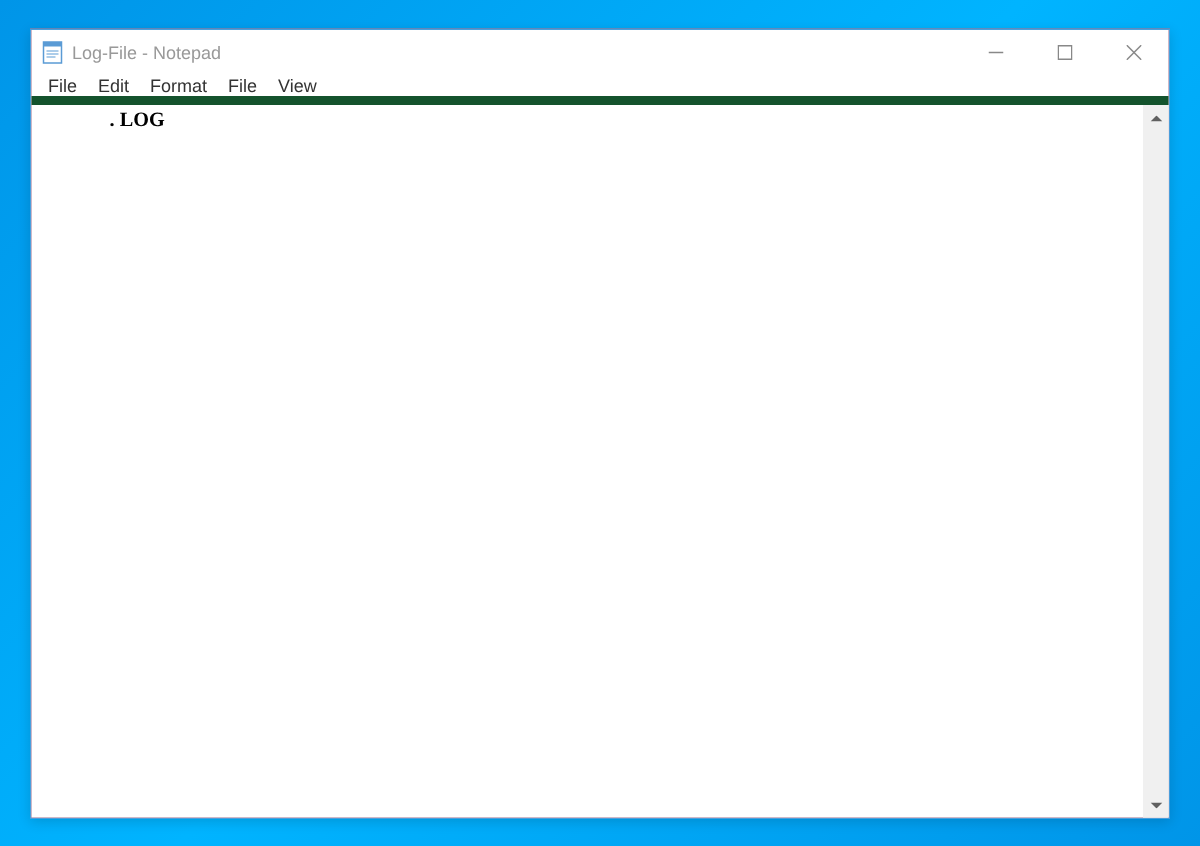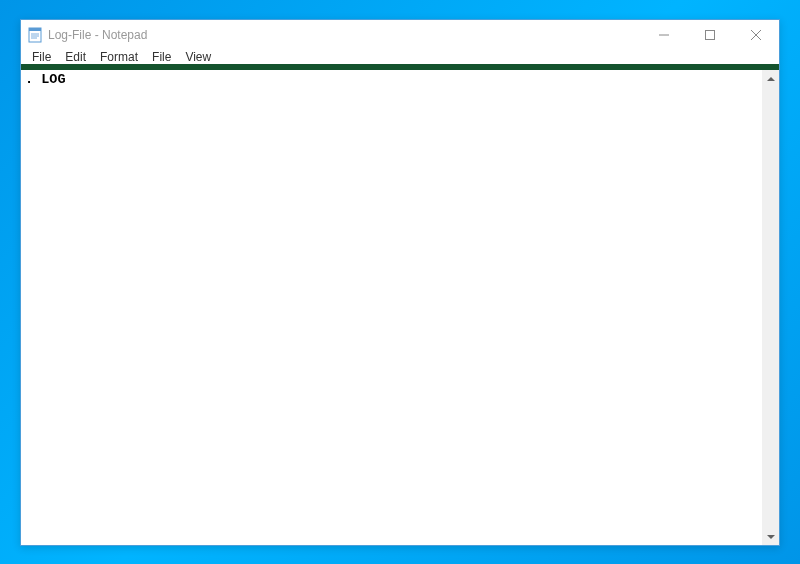--- a/index.html
+++ b/index.html
@@ -75,29 +75,30 @@
     }
     .editor-wrap {
       flex: 1;
       display: flex;
       position: relative;
       background: #ffffff;
     }
     .editor {
       flex: 1;
       padding: 2px 4px;
-      font-family: Liberation Mono, monospace;
+      font-family: Liberation Serif, serif;
       font-size: 13.5px;
       font-weight: bold;
       color: #000000;
       white-space: pre-wrap;
       outline: none;
       border: none;
       resize: none;
       overflow: auto;
+      margin-left: 48px;
     }
     .scrollbar {
       width: 17px;
       background: #f0f0f0;
       display: flex;
       flex-direction: column;
     }
     .scrollbar-arrow {
       height: 17px;
       display: flex;

